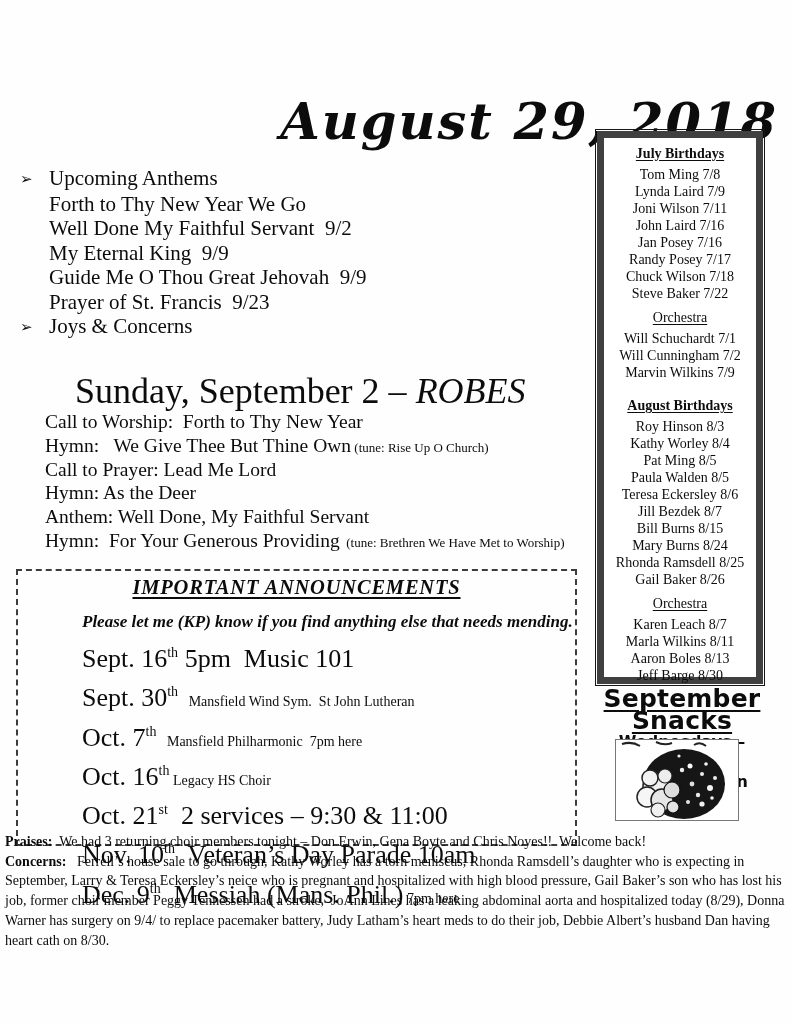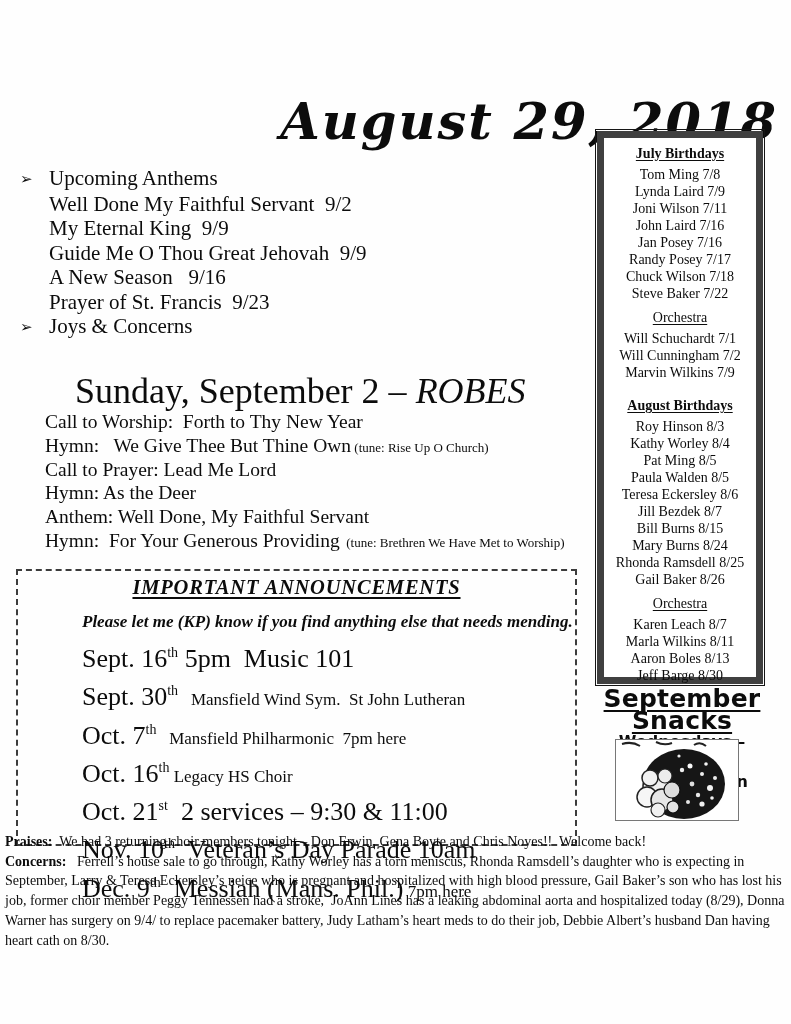--- a/index.html
+++ b/index.html
@@ -37,21 +37,21 @@
   }
   .ann-heading{
     text-align:center;margin-top:5px;font-size:20.5px;font-weight:700;font-style:italic;
     text-decoration:underline;text-decoration-thickness:2px;text-underline-offset:3px;
     letter-spacing:.8px;
   }
   .ann-intro{margin:12px 0 0 64px;font-size:17px;font-weight:700;font-style:italic;line-height:22px;}
   .ann-events{margin:5px 0 0 64px;}
   .event{font-size:26px;line-height:29.6px;white-space:pre;}
   .ev-sup{font-size:14px;}
-  .ev-small{font-size:17px;}
+  .ev-small{font-size:14px;}
   
   .bd-box{
     position:absolute;left:597px;top:131px;width:166px;height:553px;
     border:7px solid #404040;outline:1px solid #151515;outline-offset:1px;
     box-sizing:border-box;text-align:center;font-size:14px;line-height:17px;
     padding-top:7px;background:#fff;
   }
   .bd-heading{text-decoration:underline;text-underline-offset:2px;margin-bottom:4px;}
   .bd-heading.strong{font-weight:700;}
   .bd-section{margin-bottom:7px;}
@@ -78,24 +78,24 @@
 </style>
 </head>
 <body>
 
 <div class="page">
 
   <h2 class="date-line">August 29, 2018</h2>
 
   <div class="agenda">
     <div class="row"><span class="arrow">➢</span><span>Upcoming Anthems</span></div>
+    <div class="row indent"><span>Forth to Thy New Year We Go</span></div>
     <div class="row indent"><span>Well Done My Faithful Servant  9/2</span></div>
     <div class="row indent"><span>My Eternal King  9/9</span></div>
     <div class="row indent"><span>Guide Me O Thou Great Jehovah  9/9</span></div>
-    <div class="row indent"><span>A New Season   9/16</span></div>
     <div class="row indent"><span>Prayer of St. Francis  9/23</span></div>
     <div class="row"><span class="arrow">➢</span><span>Joys &amp; Concerns</span></div>
   </div>
 
   <div class="service">
     <div class="service-heading"><span>Sunday, September 2 – </span><em>ROBES</em></div>
     <div class="sline"><span>Call to Worship:  Forth to Thy New Year</span><span class="tune"></span></div>
     <div class="sline"><span>Hymn:   We Give Thee But Thine Own</span><span class="tune"> (tune: Rise Up O Church)</span></div>
     <div class="sline"><span>Call to Prayer: Lead Me Lord</span><span class="tune"></span></div>
     <div class="sline"><span>Hymn: As the Deer</span><span class="tune"></span></div>

